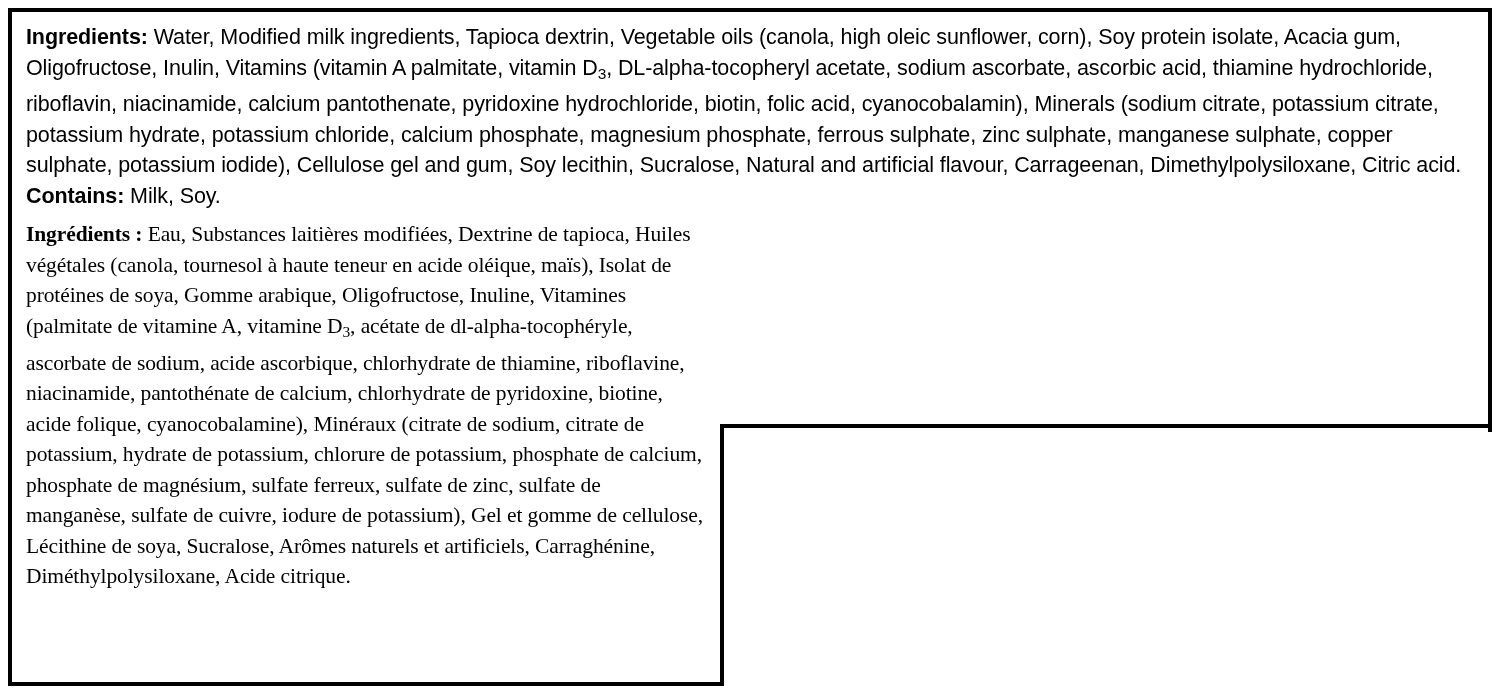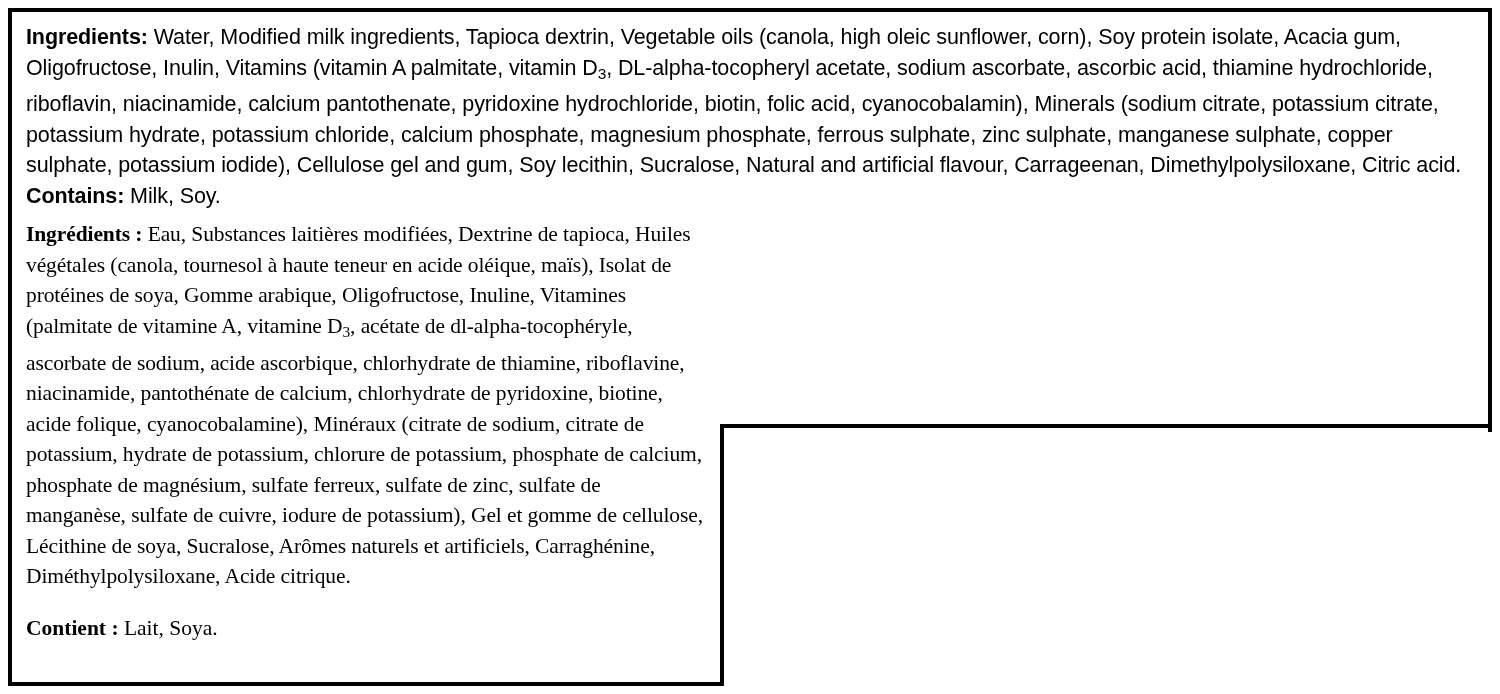--- a/index.html
+++ b/index.html
@@ -121,19 +121,16 @@
     <p class="para english">
       <span class="lead">Ingredients:</span><span> Water, Modified milk ingredients, Tapioca dextrin, Vegetable oils (canola, high oleic sunflower, corn), Soy protein isolate, Acacia gum, Oligofructose, Inulin, Vitamins (vitamin A palmitate, vitamin D</span><sub>3</sub><span>, DL-alpha-tocopheryl acetate, sodium ascorbate, ascorbic acid, thiamine hydrochloride, riboflavin, niacinamide, calcium pantothenate, pyridoxine hydrochloride, biotin, folic acid, cyanocobalamin), Minerals (sodium citrate, potassium citrate, potassium hydrate, potassium chloride, calcium phosphate, magnesium phosphate, ferrous sulphate, zinc sulphate, manganese sulphate, copper sulphate, potassium iodide), Cellulose gel and gum, Soy lecithin, Sucralose, Natural and artificial flavour, Carrageenan, Dimethylpolysiloxane, Citric acid. </span><span class="lead">Contains:</span><span> Milk, Soy.</span>
     </p>
 
     <div class="french-wrap">
       <div class="cutout"></div>
       <div class="cutout-lower"></div>
       <p class="para french">
         <span class="lead">Ingrédients :</span><span> Eau, Substances laitières modifiées, Dextrine de tapioca, Huiles végétales (canola, tournesol à haute teneur en acide oléique, maïs), Isolat de protéines de soya, Gomme arabique, Oligofructose, Inuline, Vitamines (palmitate de vitamine A, vitamine D</span><sub>3</sub><span>, acétate de dl-alpha-tocophéryle, ascorbate de sodium, acide ascorbique, chlorhydrate de thiamine, riboflavine, niacinamide, pantothénate de calcium, chlorhydrate de pyridoxine, biotine, acide folique, cyanocobalamine), Minéraux (citrate de sodium, citrate de potassium, hydrate de potassium, chlorure de potassium, phosphate de calcium, phosphate de magnésium, sulfate ferreux, sulfate de zinc, sulfate de manganèse, sulfate de cuivre, iodure de potassium), Gel et gomme de cellulose, Lécithine de soya, Sucralose, Arômes naturels et artificiels, Carraghénine, Diméthylpolysiloxane, Acide citrique.</span>
       </p>
-      <p class="contains-line">
-        <span class="lead">Contient :</span><span> Lait, Soya.</span>
-      </p>
     </div>
 
   </div>
 </div>
 
 </body></html>

